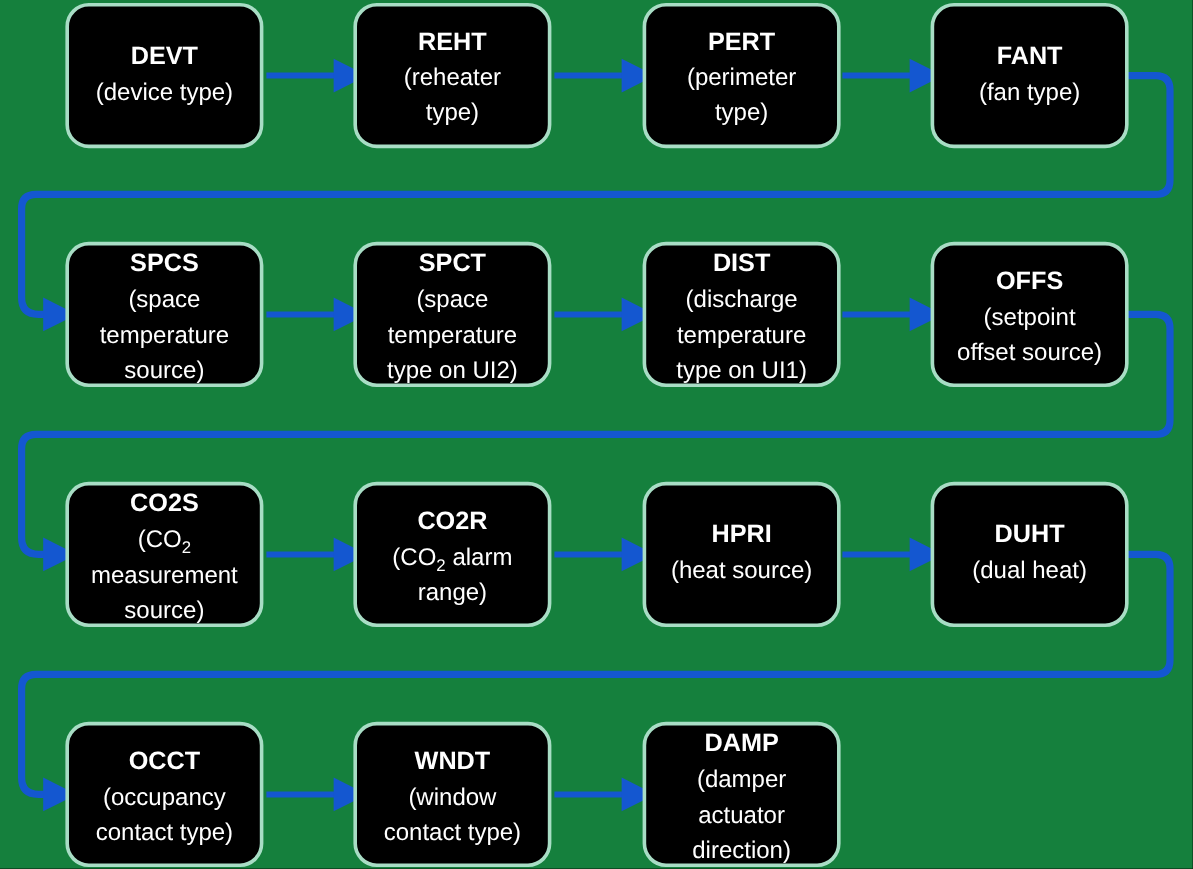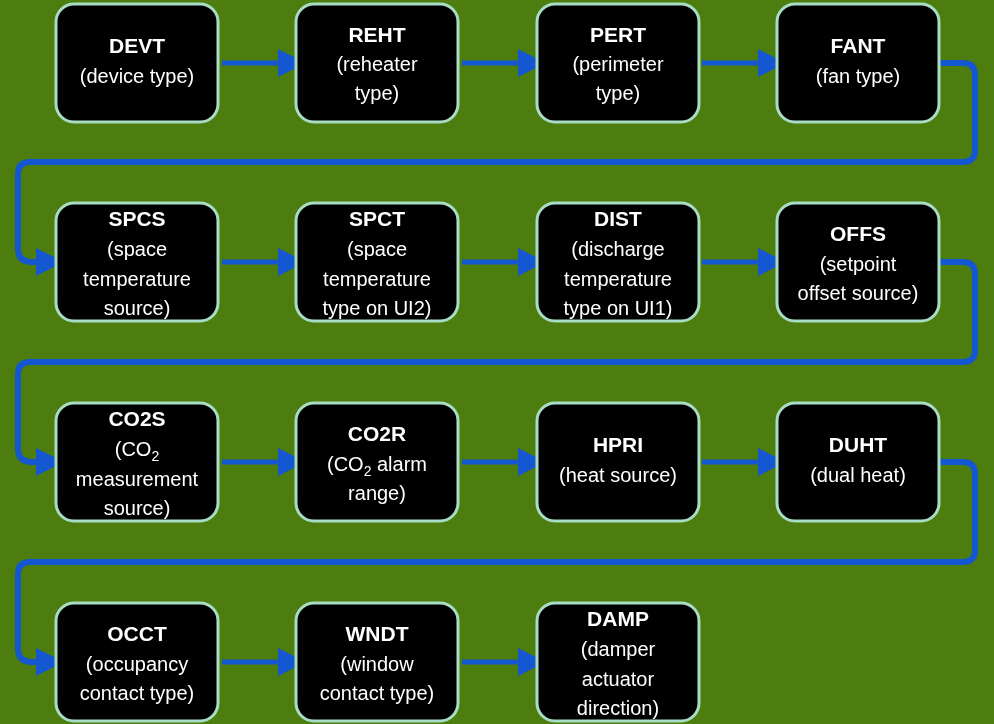--- a/index.html
+++ b/index.html
@@ -10,21 +10,21 @@
   body {
     width: 994px;
     height: 724px;
     overflow: hidden;
     font-family: "Liberation Sans", sans-serif;
   }
   #flow-root {
     position: relative;
     width: 994px;
     height: 724px;
-    background: #4d7c0f;
+    background: #15803d;
   }
   svg.flow-svg {
     position: absolute;
     left: 0;
     top: 0;
     width: 994px;
     height: 724px;
     display: block;
   }
   .node-box {

